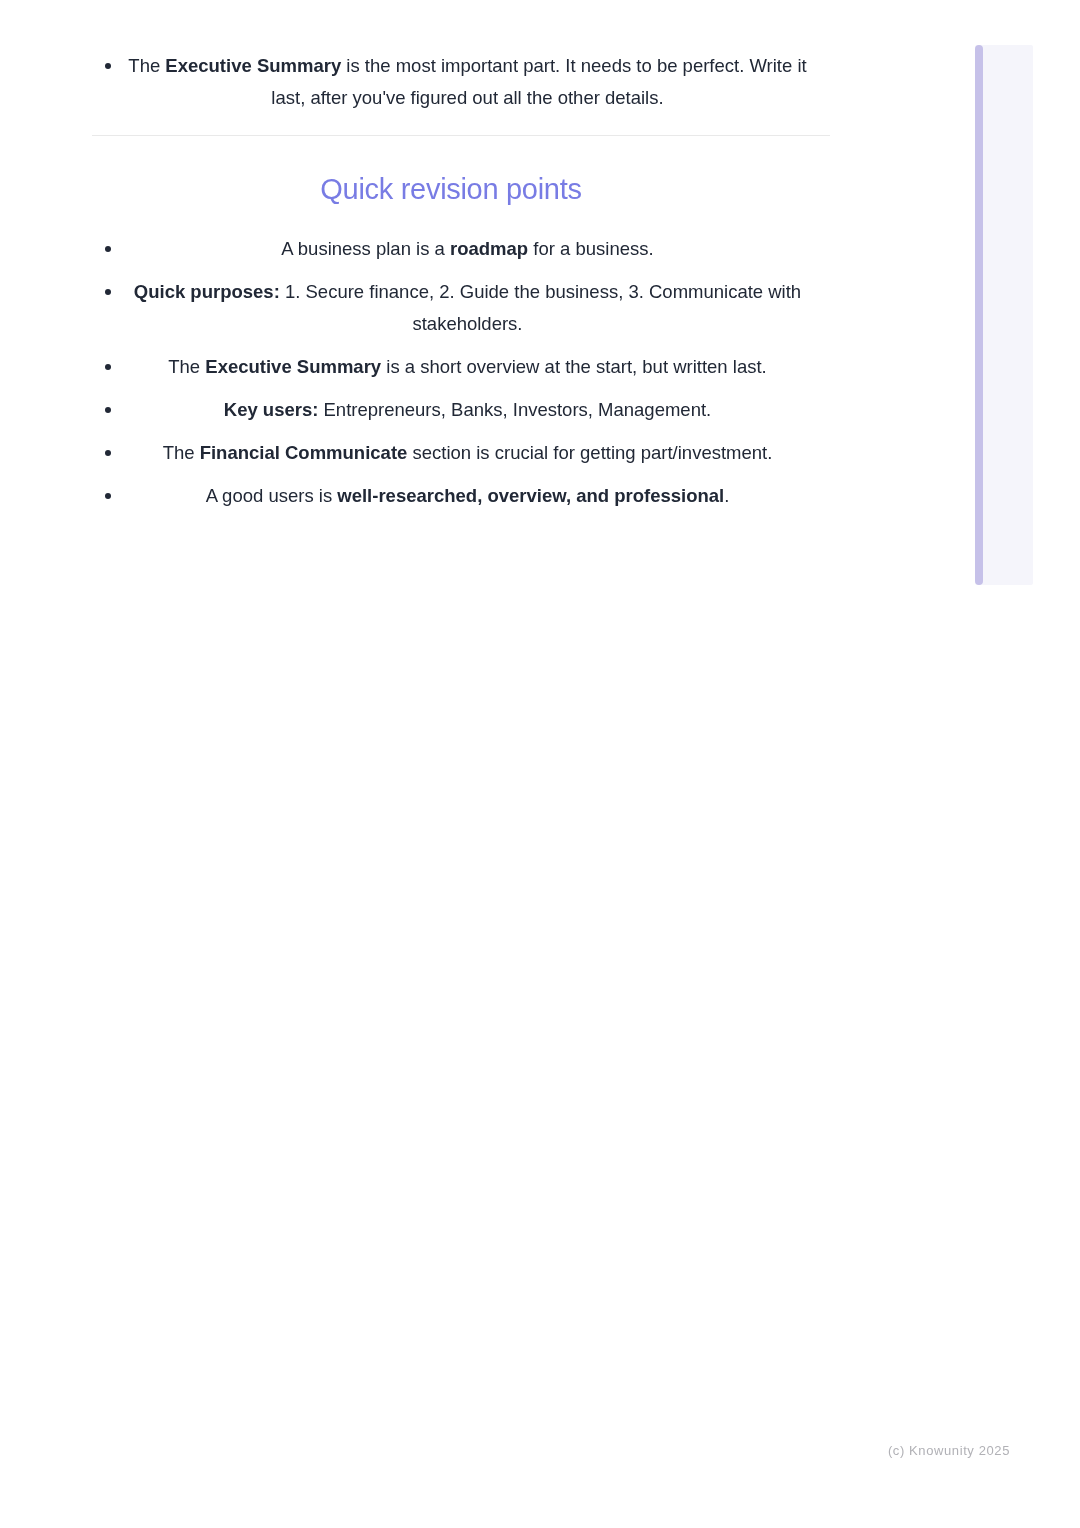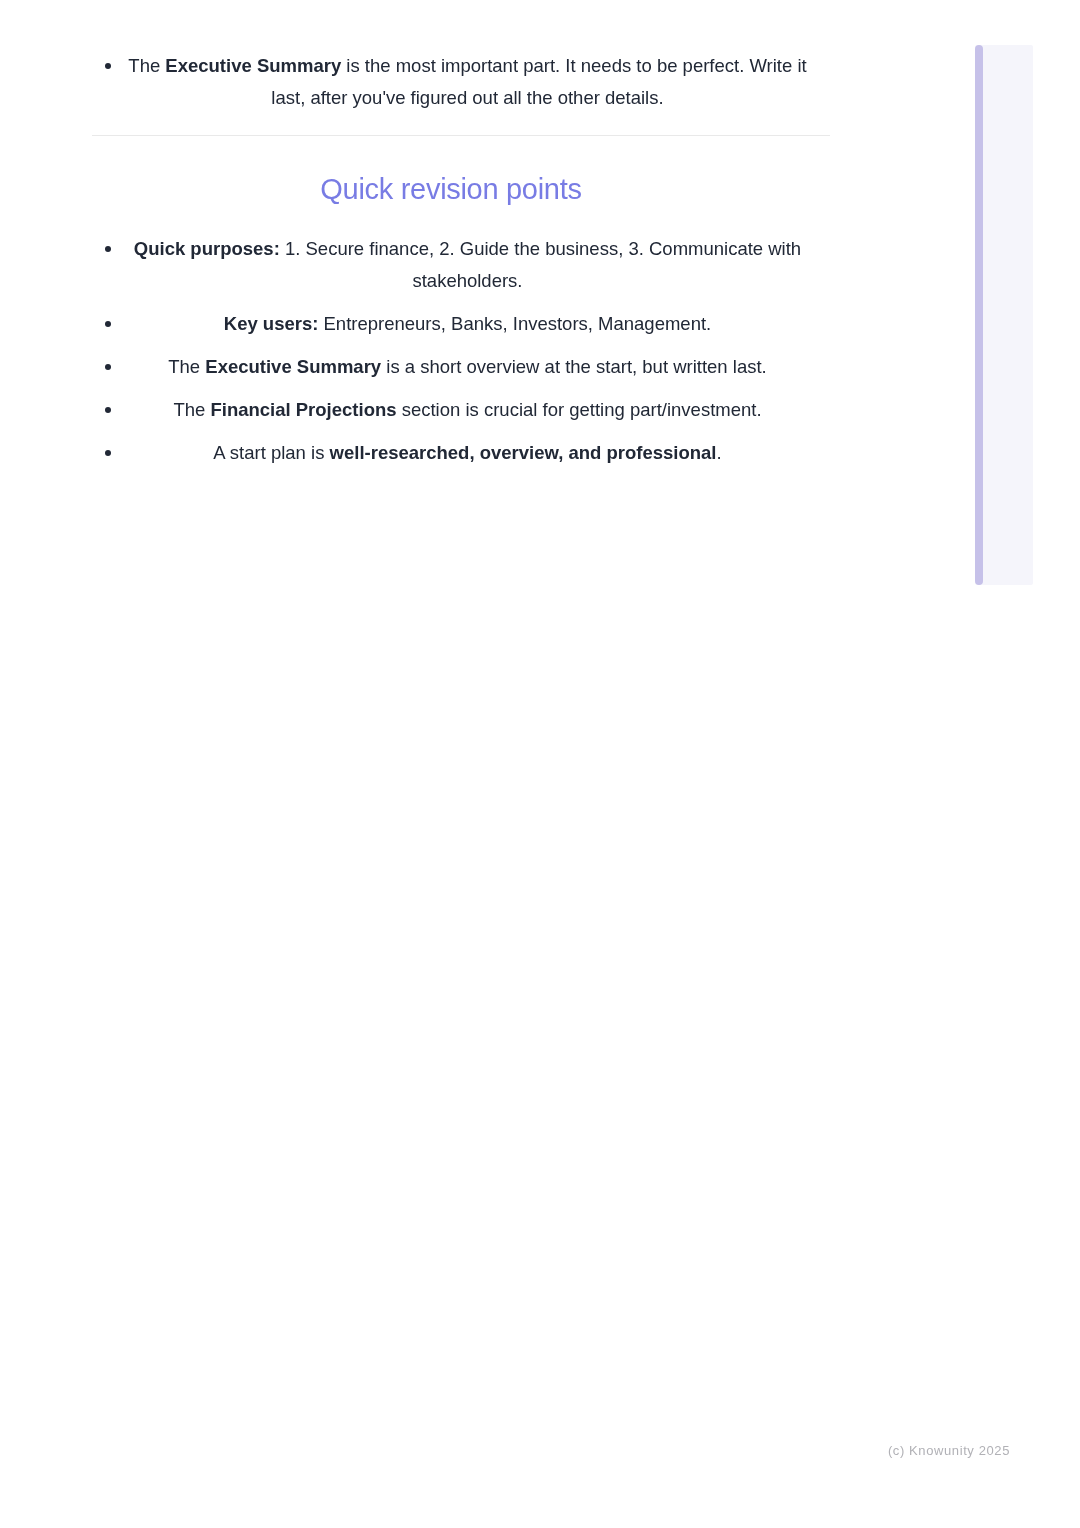--- a/index.html
+++ b/index.html
@@ -103,25 +103,26 @@
 
     <ul class="bullet-list">
       <li><span>The </span><span class="b">Executive Summary</span><span> is the most important part. It needs to be perfect. Write it last, after you've figured out all the other details.</span></li>
     </ul>
 
     <hr class="divider">
 
     <h2 class="section-heading">Quick revision points</h2>
 
     <ul class="bullet-list revision-list">
+      <li><span>A business plan is a </span><span class="b">roadmap</span><span> for a business.</span></li>
       <li><span></span><span class="b">Quick purposes:</span><span> 1. Secure finance, 2. Guide the business, 3. Communicate with stakeholders.</span></li>
+      <li><span>The </span><span class="b">Executive Summary</span><span> is a short overview at the start, but written last.</span></li>
       <li><span></span><span class="b">Key users:</span><span> Entrepreneurs, Banks, Investors, Management.</span></li>
-      <li><span>The </span><span class="b">Executive Summary</span><span> is a short overview at the start, but written last.</span></li>
-      <li><span>The </span><span class="b">Financial Projections</span><span> section is crucial for getting part/investment.</span></li>
-      <li><span>A start plan is </span><span class="b">well-researched, overview, and professional</span><span>.</span></li>
+      <li><span>The </span><span class="b">Financial Communicate</span><span> section is crucial for getting part/investment.</span></li>
+      <li><span>A good users is </span><span class="b">well-researched, overview, and professional</span><span>.</span></li>
     </ul>
 
   </div>
 
   <div class="scroll-track">
     <div class="scroll-thumb"></div>
   </div>
 
   <div class="footer">(c) Knowunity 2025</div>
 

